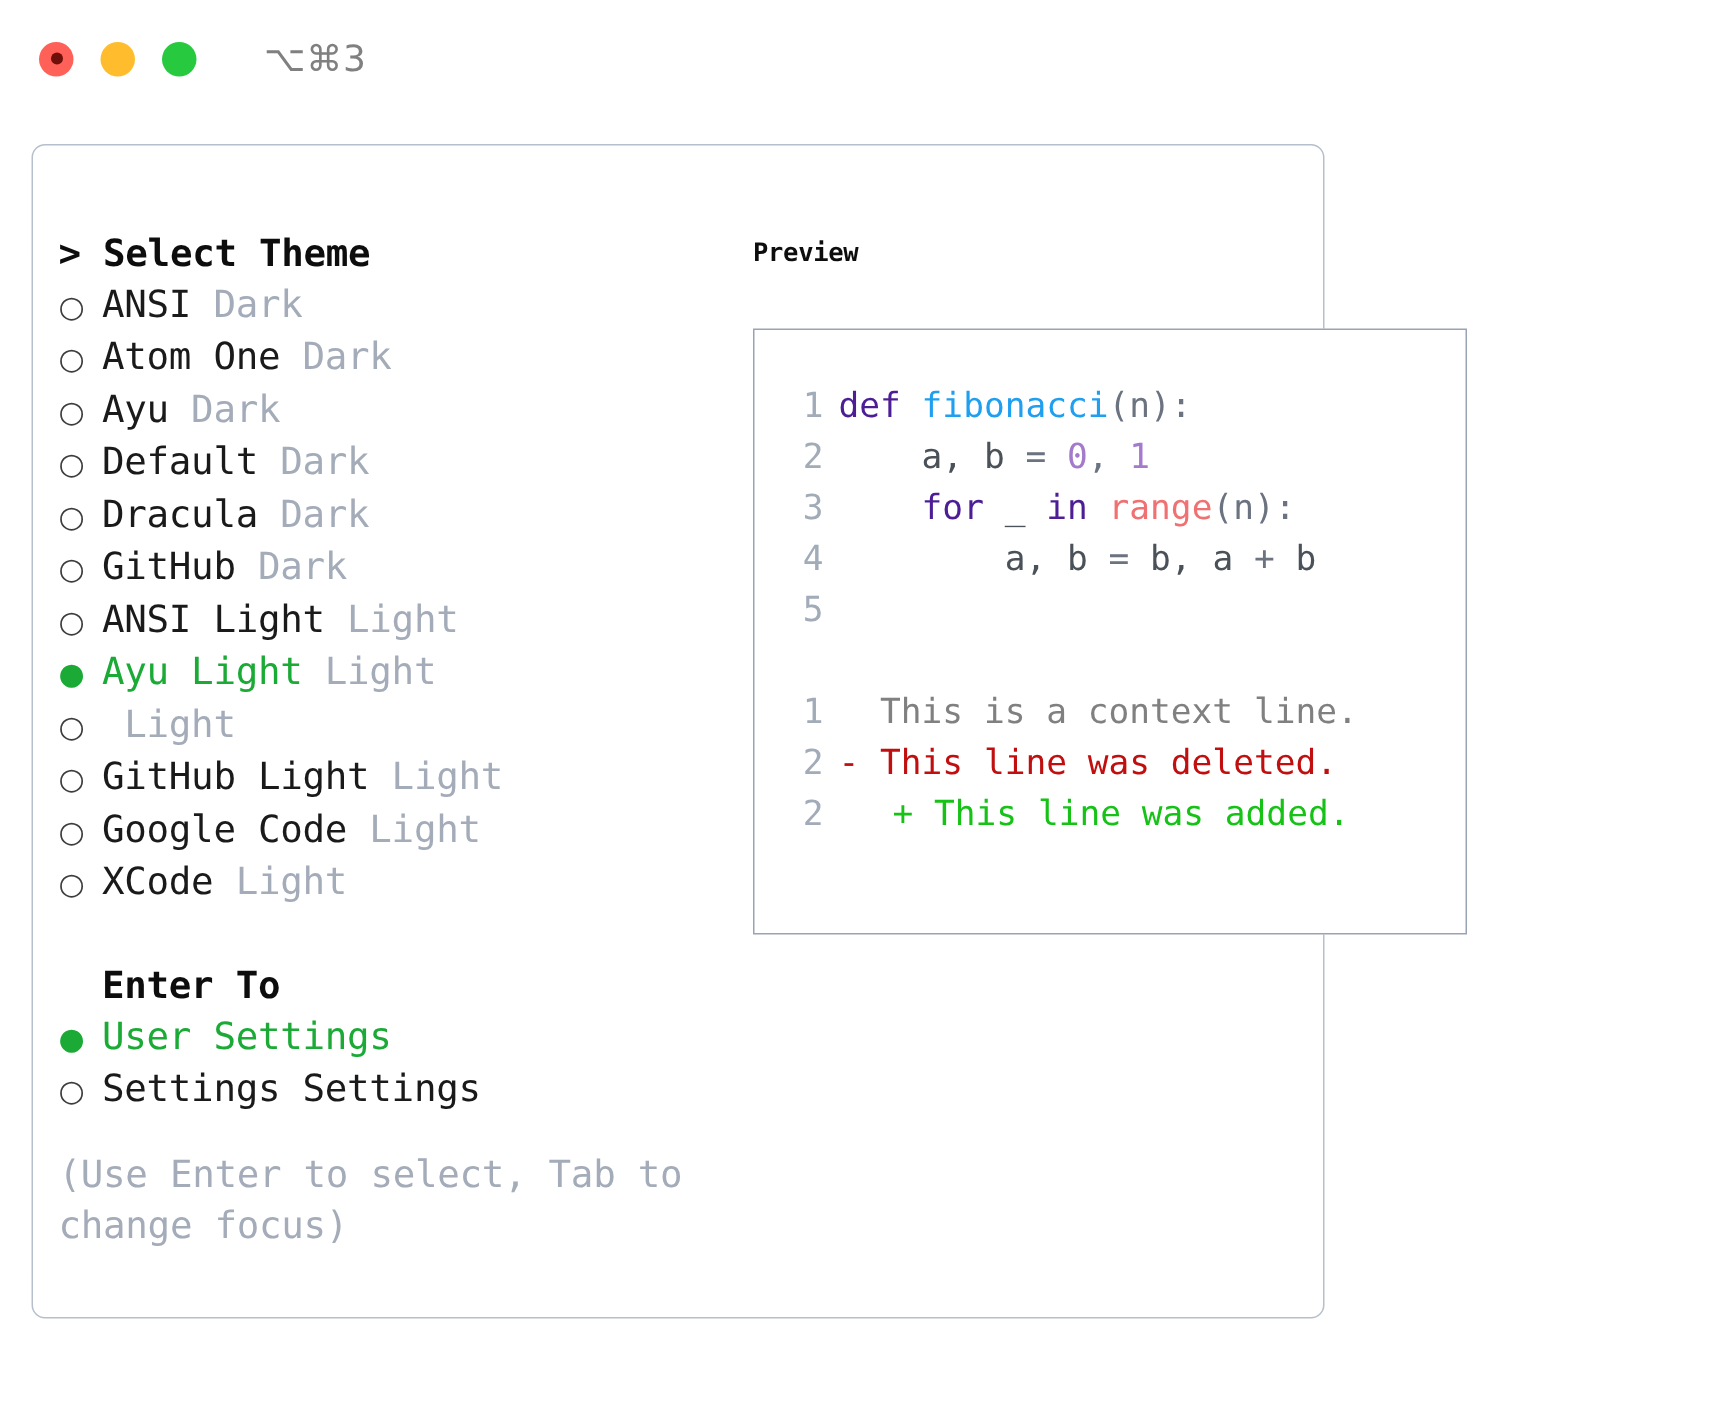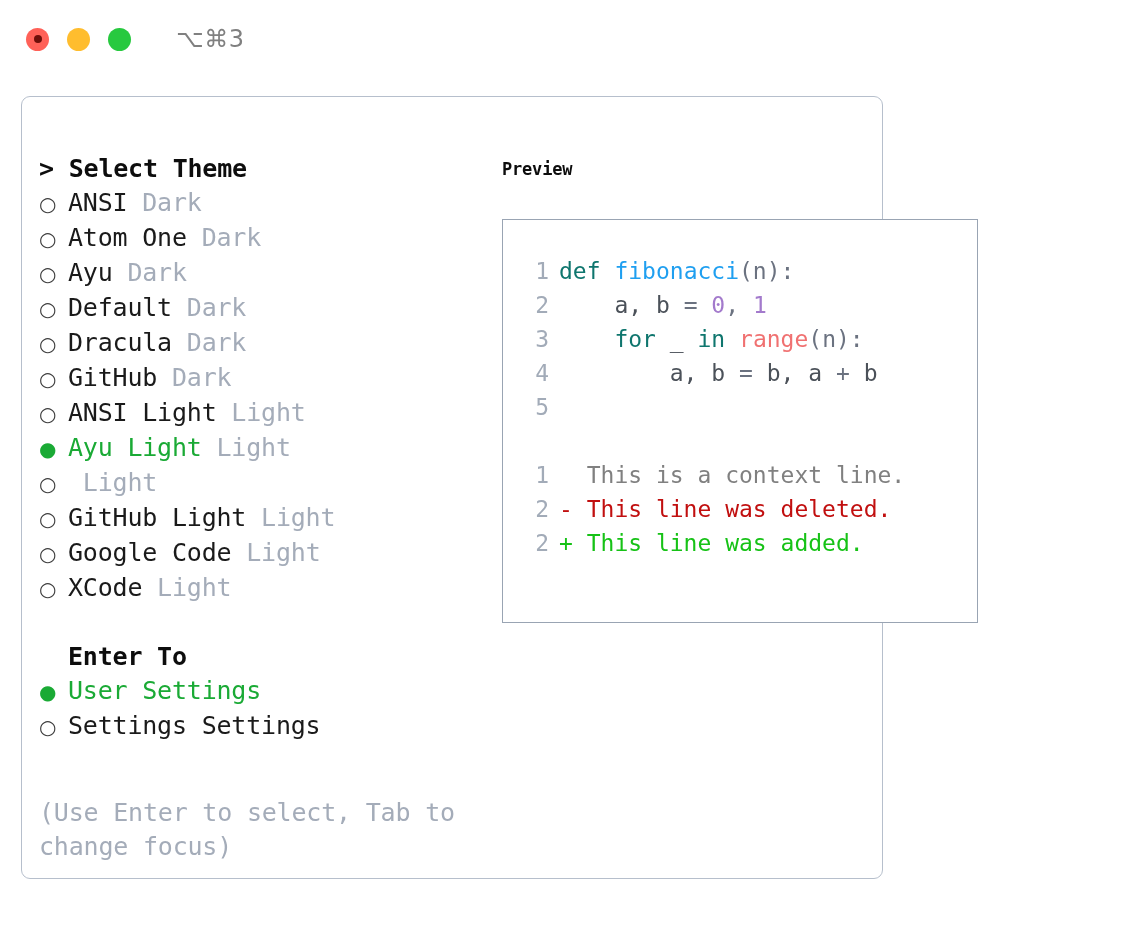--- a/index.html
+++ b/index.html
@@ -121,21 +121,21 @@
     font-family: "DejaVu Sans", "Liberation Sans", sans-serif;
   }
   .marker.on { color: #1aaa35; }
   .opt-label { color: #1a1a1a; }
   .opt-row.selected .opt-label { color: #1aaa35; }
   .opt-suffix { color: #a4acb9; }
 
   .gap-block { height: 34px; }
 
   #hint {
-    margin-top: 52px;
+    margin-top: 22px;
     font-size: 25px;
     line-height: 34px;
     color: #a4acb9;
     width: 420px;
     letter-spacing: -0.2px;
   }
 
   
   #right-col {
     flex: 1;
@@ -167,30 +167,30 @@
   }
   .ln {
     width: 32px;
     flex: none;
     text-align: right;
     color: #a2abb8;
     margin-right: 10px;
   }
   .code-text { color: #4b5159; }
 
-  .tok-kw  { color: #0f766e; }
+  .tok-kw  { color: #4c1d95; }
   .tok-fn  { color: #1f9ff0; }
   .tok-num { color: #a37acc; }
   .tok-bi  { color: #f07171; }
   .tok-pn  { color: #6b7280; }
 
   .diff-gap { height: 34px; }
   .diff-ctx { color: #808080; }
   .diff-del { color: #c10f0f; }
-  .diff-add { color: #16c216; }
+  .diff-add { color: #16c216; margin-left: 36px; }
 </style>
 </head>
 <body>
 
 <div id="window">
 
   <div id="titlebar">
     <div class="light red"></div>
     <div class="light amber"></div>
     <div class="light green"></div>

